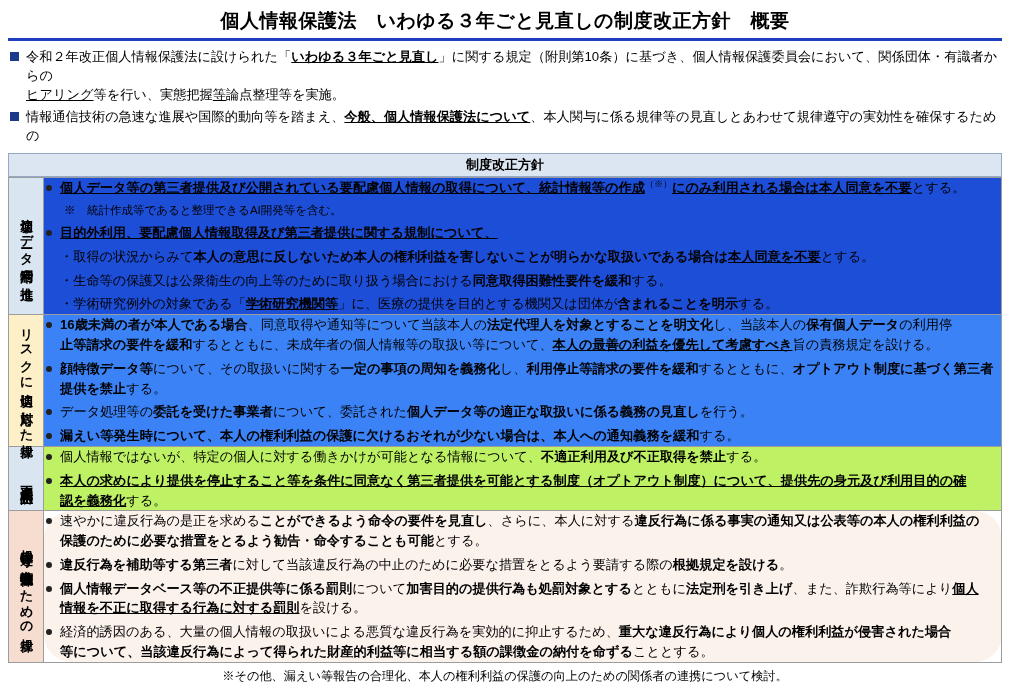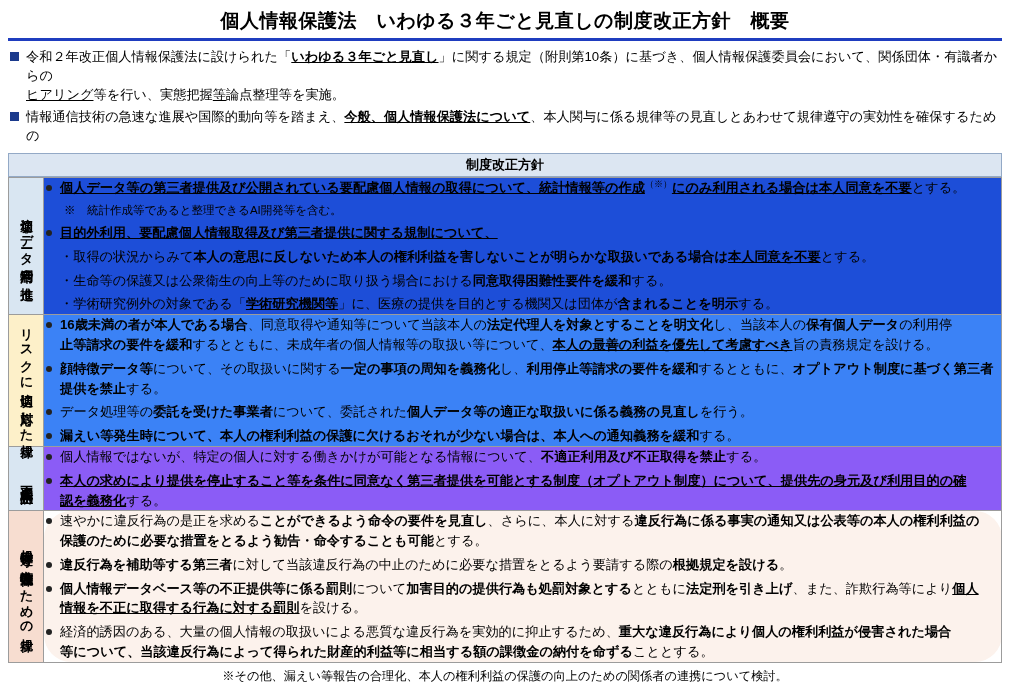--- a/index.html
+++ b/index.html
@@ -104,21 +104,21 @@
     white-space: nowrap;
   }
   td.body {
     padding: 6px 8px 6px 6px;
     font-size: 13.2px;
     line-height: 1.5;
   }
 
   .g1 { background: #1d4ed8; }
   .g2 { background: #3b82f6; }
-  .g3 { background: #8b5cf6; }
+  .g3 { background: #bef264; }
   .g4 { background: #fcf2ec; border-radius: 27px; }
 
   .c1 { background: #d9e6f2; }
   .c2 { background: #fdf0c9; }
   .c3 { background: #d9e6f2; }
   .c4 { background: #f7ddd0; }
 
   ul.items {
     list-style: none;
     margin: 0;

